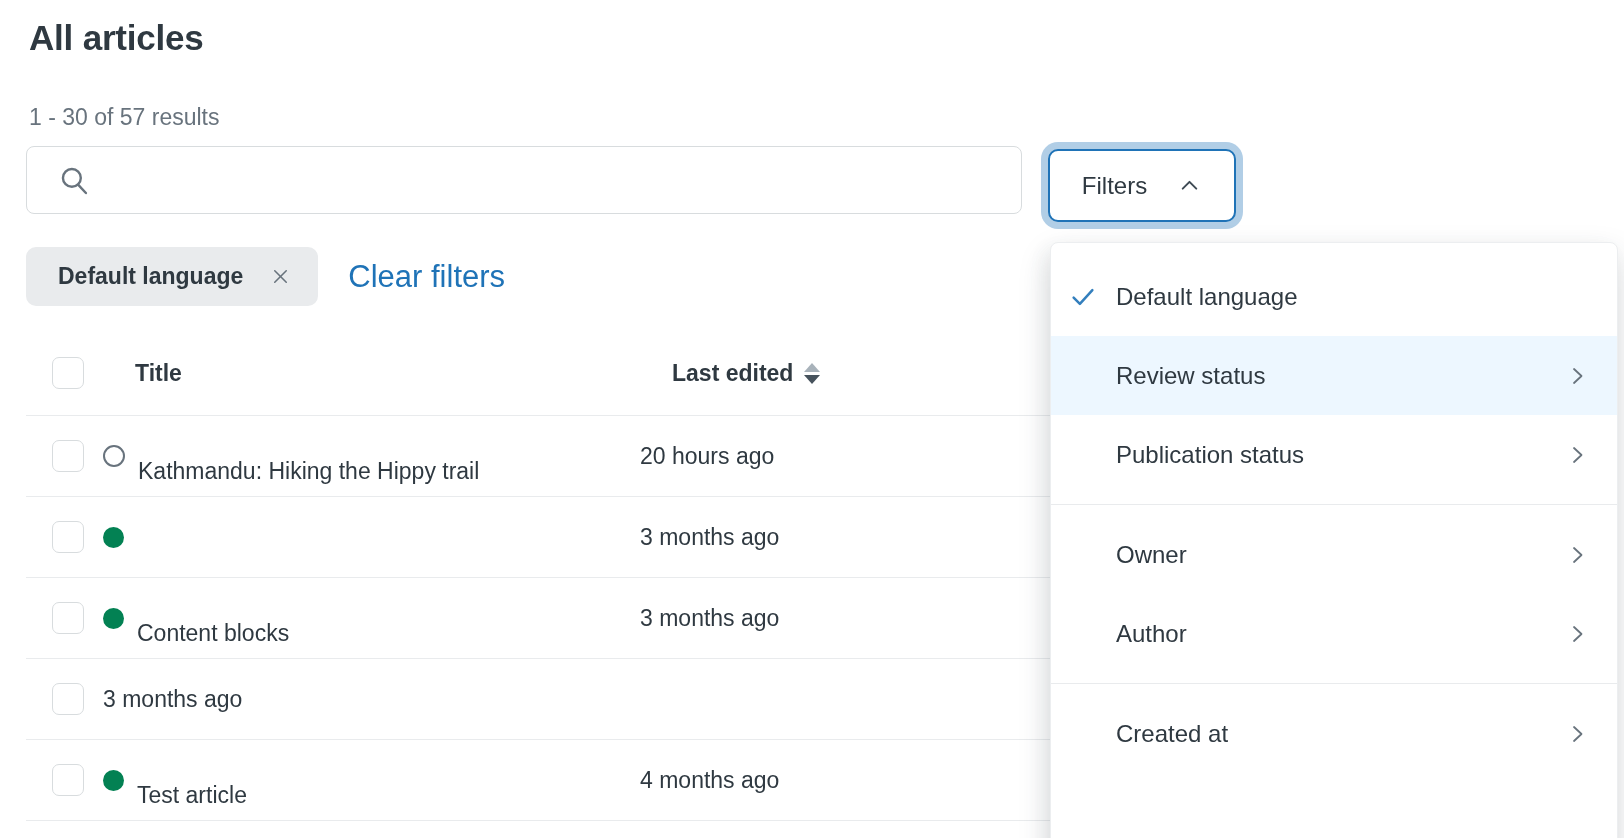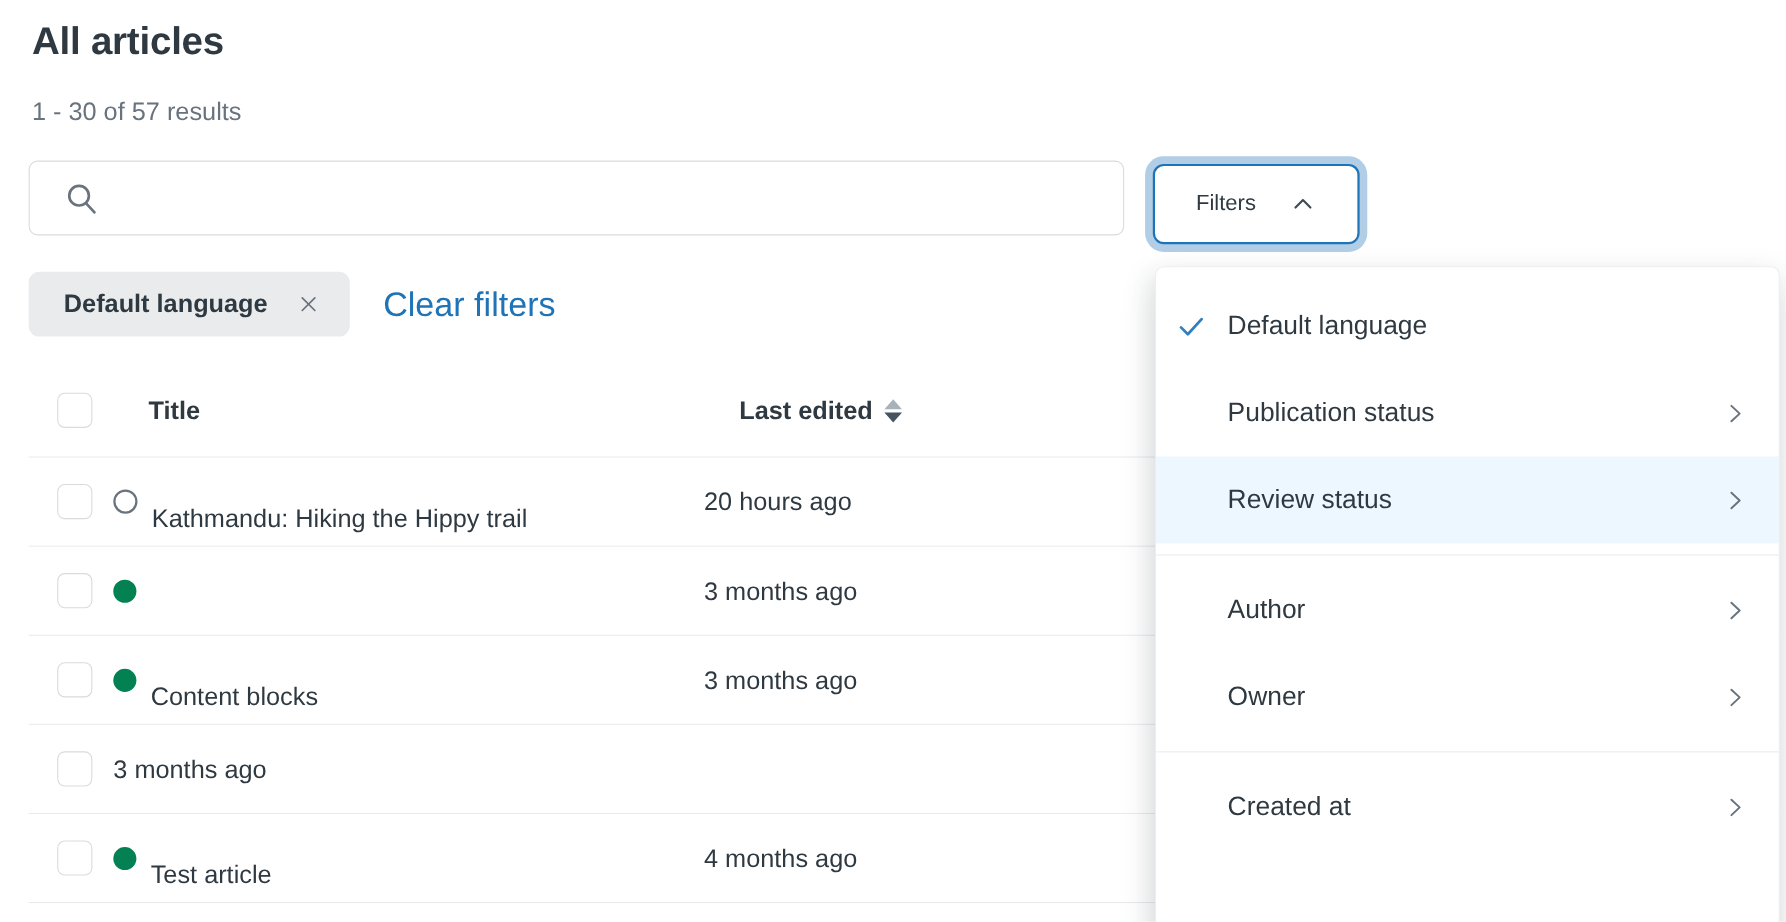--- a/index.html
+++ b/index.html
@@ -19,38 +19,38 @@
   body{
     width:1624px;height:838px;overflow:hidden;position:relative;
     background:#fff;color:var(--text-primary);
     font-family:"Liberation Sans", sans-serif;
   }
   .page-title{
     position:absolute;left:29px;top:18px;margin:0;
     font-size:35px;font-weight:700;letter-spacing:-.2px;color:var(--text-primary);
   }
   .results{
-    position:absolute;left:29px;top:88px;
+    position:absolute;left:29px;top:104px;
     font-size:23px;color:var(--text-secondary);
   }
   .search-box{
     position:absolute;left:26px;top:146px;width:996px;height:68px;
     border:1px solid var(--border);border-radius:8px;background:#fff;
     display:flex;align-items:center;padding:0 20px 0 30px;
   }
   .search-box input{
     flex:1;border:none;outline:none;margin-left:18px;
     font-size:23px;font-family:inherit;color:var(--text-primary);background:transparent;
   }
   .filters-btn{
     position:absolute;left:1048px;top:149px;width:188px;height:73px;
     background:#fff;border:2px solid var(--accent-blue);border-radius:10px;
     box-shadow:0 0 0 7px var(--focus-ring);
     display:flex;align-items:center;justify-content:center;gap:30px;
-    font-size:20px;font-family:inherit;color:var(--text-primary);cursor:pointer;
+    font-size:24px;font-family:inherit;color:var(--text-primary);cursor:pointer;
   }
   .chip-row{
     position:absolute;left:26px;top:247px;
     display:flex;align-items:center;gap:30px;
   }
   .chip{
     height:59px;background:var(--chip-bg);border-radius:10px;
     display:flex;align-items:center;gap:26px;padding:0 26px 0 32px;
     font-size:23px;font-weight:700;color:var(--text-primary);
   }
@@ -203,60 +203,60 @@
   <div class="menu-item">
     <span class="check">
       <svg width="30" height="30" viewBox="0 0 24 24" fill="none" stroke="#337fbd" stroke-width="2" stroke-linecap="round" stroke-linejoin="round">
         <polyline points="4.5 12.5 9.5 17.5 19.5 6.5"></polyline>
       </svg>
     </span>
     <span class="label">Default language</span>
 
   </div>
 
+  <div class="menu-item highlighted">
+
+    <span class="label">Review status</span>
+    <span class="chev">
+      <svg width="24" height="24" viewBox="0 0 24 24" fill="none" stroke="#68737d" stroke-width="1.8" stroke-linecap="round" stroke-linejoin="round">
+        <polyline points="9 5 16.5 12 9 19"></polyline>
+      </svg>
+    </span>
+  </div>
+
   <div class="menu-item">
 
     <span class="label">Publication status</span>
     <span class="chev">
       <svg width="24" height="24" viewBox="0 0 24 24" fill="none" stroke="#68737d" stroke-width="1.8" stroke-linecap="round" stroke-linejoin="round">
         <polyline points="9 5 16.5 12 9 19"></polyline>
       </svg>
     </span>
   </div>
-
-  <div class="menu-item highlighted">
-
-    <span class="label">Review status</span>
-    <span class="chev">
-      <svg width="24" height="24" viewBox="0 0 24 24" fill="none" stroke="#68737d" stroke-width="1.8" stroke-linecap="round" stroke-linejoin="round">
-        <polyline points="9 5 16.5 12 9 19"></polyline>
-      </svg>
-    </span>
-  </div>
 <div class="menu-sep"></div>
   <div class="menu-item">
 
+    <span class="label">Owner</span>
+    <span class="chev">
+      <svg width="24" height="24" viewBox="0 0 24 24" fill="none" stroke="#68737d" stroke-width="1.8" stroke-linecap="round" stroke-linejoin="round">
+        <polyline points="9 5 16.5 12 9 19"></polyline>
+      </svg>
+    </span>
+  </div>
+
+  <div class="menu-item">
+
     <span class="label">Author</span>
     <span class="chev">
       <svg width="24" height="24" viewBox="0 0 24 24" fill="none" stroke="#68737d" stroke-width="1.8" stroke-linecap="round" stroke-linejoin="round">
         <polyline points="9 5 16.5 12 9 19"></polyline>
       </svg>
     </span>
   </div>
 
-  <div class="menu-item">
-
-    <span class="label">Owner</span>
-    <span class="chev">
-      <svg width="24" height="24" viewBox="0 0 24 24" fill="none" stroke="#68737d" stroke-width="1.8" stroke-linecap="round" stroke-linejoin="round">
-        <polyline points="9 5 16.5 12 9 19"></polyline>
-      </svg>
-    </span>
-  </div>
-
 <div class="menu-sep"></div>
   <div class="menu-item">
 
     <span class="label">Created at</span>
     <span class="chev">
       <svg width="24" height="24" viewBox="0 0 24 24" fill="none" stroke="#68737d" stroke-width="1.8" stroke-linecap="round" stroke-linejoin="round">
         <polyline points="9 5 16.5 12 9 19"></polyline>
       </svg>
     </span>
   </div>

